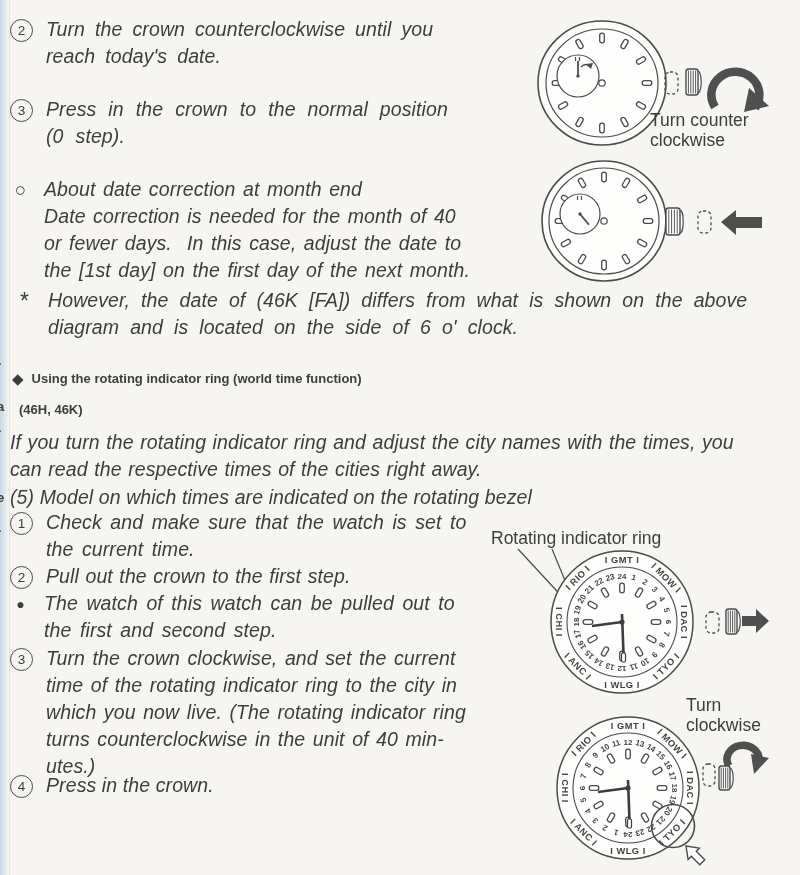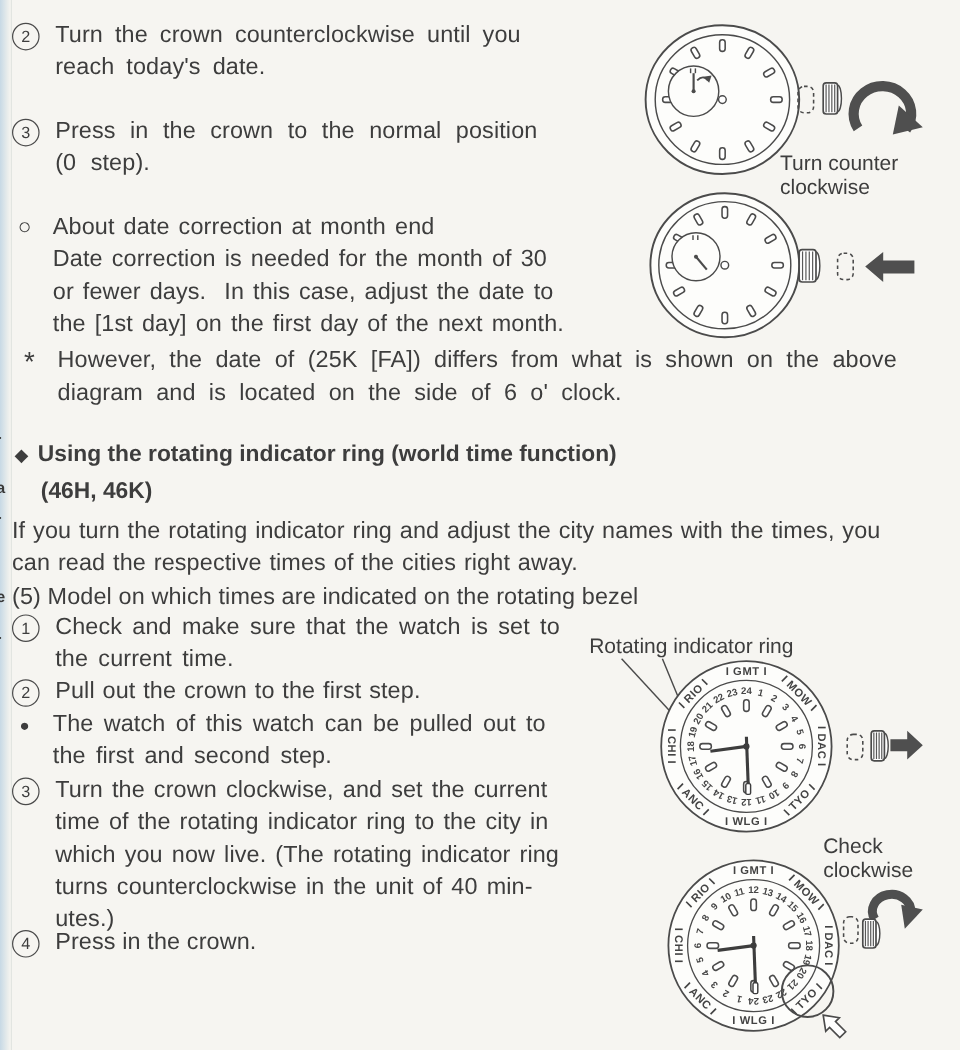--- a/index.html
+++ b/index.html
@@ -9,26 +9,26 @@
   .edge{position:absolute;left:0;top:0;bottom:0;width:9px;
         background:linear-gradient(90deg,#c7d9e5 0%,#e9edec 70%,#f6f5f1 100%);
         border-right:1px solid #e2e5e1;z-index:3;}
   .row{position:absolute;left:10px;display:flex;align-items:flex-start;z-index:2;}
   .cnum{flex:0 0 auto;width:21px;height:21px;border:1.5px solid #4a4a4a;border-radius:50%;
         display:flex;align-items:center;justify-content:center;font-size:13.5px;
         margin:3px 13px 0 0;}
   .mark{flex:0 0 21px;margin-right:13px;text-align:center;font-size:19px;line-height:27px;}
   .mark.star{font-size:23px;line-height:29px;}
   .mark.dot{font-size:14px;line-height:28px;}
-  .txt{font-size:19.5px;line-height:27px;white-space:pre-wrap;letter-spacing:.1px;}
+  .txt{font-size:19.5px;line-height:27px;white-space:pre-wrap;letter-spacing:.1px;font-style:italic;}
   .ws1{word-spacing:1px}.ws2{word-spacing:2px}.ws3{word-spacing:3px}
   .ws4{word-spacing:4.5px}.ws5{word-spacing:5.5px}.ws6{word-spacing:6.5px}
   .abs{position:absolute;z-index:2;}
   .b{font-weight:bold;}
-  .hd1{font-size:19px;line-height:26px;}
+  .hd1{font-size:13px;line-height:26px;}
   .lbl{position:absolute;font-size:17.5px;line-height:20px;white-space:pre-wrap;z-index:4;}
   .dg{position:absolute;z-index:1;}
   .artifact{position:absolute;left:-3px;font-size:13px;font-weight:bold;color:#3a3a3a;z-index:4;}
 </style>
 </head>
 <body>
 
 <div class="edge"></div>
 
 <div class="row" style="top:16px">
@@ -39,37 +39,37 @@
 
 <div class="row" style="top:96px">
   <span class="cnum">3</span>
   <div class="txt ws6" style="width:470px">Press in the crown to the normal position
 (0 step).</div>
 </div>
 
 <div class="row" style="top:176px">
   <span class="mark">○</span>
   <div class="txt ws2" style="width:480px">About date correction at month end
-Date correction is needed for the month of 30
+Date correction is needed for the month of 40
 or fewer days.  In this case, adjust the date to
 the [1st day] on the first day of the next month.</div>
 </div>
 
 <div class="row" style="top:287px;left:14px">
   <span class="mark star">*</span>
-  <div class="txt ws5" style="width:750px">However, the date of (25K [FA]) differs from what is shown on the above
+  <div class="txt ws5" style="width:750px">However, the date of (46K [FA]) differs from what is shown on the above
 diagram and is located on the side of 6 o' clock.</div>
 </div>
 
 <div class="abs" style="left:12px;top:366px">
   <div style="display:flex;align-items:flex-start">
     <span style="font-size:15px;margin:4px 8px 0 0">◆</span>
     <span class="b hd1">Using the rotating indicator ring (world time function)</span>
   </div>
-  <div class="b hd1" style="margin:5px 0 0 22px">(46H, 46K)</div>
+  <div class="b hd1" style="margin:5px 0 0 7px">(46H, 46K)</div>
 </div>
 
 <div class="abs txt ws1" style="left:10px;top:429px;width:786px">If you turn the rotating indicator ring and adjust the city names with the times, you
 can read the respective times of the cities right away.</div>
 
 <div class="abs txt" style="left:10px;top:484px;width:786px">(5) Model on which times are indicated on the rotating bezel</div>
 
 <div class="row" style="top:509px">
   <span class="cnum">1</span>
   <div class="txt ws3" style="width:470px">Check and make sure that the watch is set to
@@ -131,21 +131,21 @@
     <polygon points="229,107 254,101 234,83" fill="#4f4f4f"></polygon>
   <rect x="150" y="67" width="13" height="22" rx="5" fill="none" stroke="#4b4b4b" stroke-width="1.3" stroke-dasharray="3 2.6"></rect>
       <ellipse cx="183" cy="77" rx="3.2" ry="11" fill="#fff" stroke="#4b4b4b" stroke-width="1.2"></ellipse>
       <rect x="171" y="64" width="12" height="26" rx="2.5" fill="#fff" stroke="#4b4b4b" stroke-width="1.4"></rect>
       <line x1="173.4" y1="65.5" x2="173.4" y2="88.5" stroke="#585858" stroke-width="1"></line>
       <line x1="175.8" y1="65.5" x2="175.8" y2="88.5" stroke="#585858" stroke-width="1"></line>
       <line x1="178.2" y1="65.5" x2="178.2" y2="88.5" stroke="#585858" stroke-width="1"></line>
       <line x1="180.6" y1="65.5" x2="180.6" y2="88.5" stroke="#585858" stroke-width="1"></line>
     </g>
 </svg>
-<div class="lbl" style="left:650px;top:126px">Turn counter
+<div class="lbl" style="left:650px;top:110px">Turn counter
 clockwise</div>
 
 <svg class="dg" id="svgB" style="left:515px;top:155px" width="285" height="145" viewBox="0 0 285 145">
   <g id="wB">
       <ellipse cx="89" cy="66" rx="62" ry="60" fill="#fdfdfb" stroke="#4b4b4b" stroke-width="1.6"></ellipse>
       <ellipse cx="89" cy="66" rx="55" ry="53" fill="none" stroke="#4b4b4b" stroke-width="1.2"></ellipse>
       <rect x="-2.3" y="-4.8" width="4.6" height="9.6" rx="2.2" fill="#fff" stroke="#4b4b4b" stroke-width="1.3" transform="translate(89 22) rotate(0)"></rect>
       <rect x="-2.3" y="-4.8" width="4.6" height="9.6" rx="2.2" fill="#fff" stroke="#4b4b4b" stroke-width="1.3" transform="translate(111 27.894882233484694) rotate(30)"></rect>
       <rect x="-2.3" y="-4.8" width="4.6" height="9.6" rx="2.2" fill="#fff" stroke="#4b4b4b" stroke-width="1.3" transform="translate(127.10511776651529 44) rotate(60)"></rect>
       <rect x="-2.3" y="-4.8" width="4.6" height="9.6" rx="2.2" fill="#fff" stroke="#4b4b4b" stroke-width="1.3" transform="translate(133 66) rotate(90)"></rect>
@@ -240,21 +240,21 @@
   <rect x="201" y="67" width="13" height="21" rx="5" fill="none" stroke="#4b4b4b" stroke-width="1.3" stroke-dasharray="3 2.6"></rect>
       <ellipse cx="232" cy="76.5" rx="3.2" ry="10.5" fill="#fff" stroke="#4b4b4b" stroke-width="1.2"></ellipse>
       <rect x="221" y="64" width="11" height="25" rx="2.5" fill="#fff" stroke="#4b4b4b" stroke-width="1.4"></rect>
       <line x1="223.2" y1="65.5" x2="223.2" y2="87.5" stroke="#585858" stroke-width="1"></line>
       <line x1="225.4" y1="65.5" x2="225.4" y2="87.5" stroke="#585858" stroke-width="1"></line>
       <line x1="227.6" y1="65.5" x2="227.6" y2="87.5" stroke="#585858" stroke-width="1"></line>
       <line x1="229.8" y1="65.5" x2="229.8" y2="87.5" stroke="#585858" stroke-width="1"></line>
     </g>
 </svg>
 
-<div class="lbl" style="left:686px;top:695px">Check
+<div class="lbl" style="left:686px;top:695px">Turn
 clockwise</div>
 
 <svg class="dg" id="svgD" style="left:505px;top:700px" width="295" height="175" viewBox="0 0 295 175">
   <g id="wD">
       <circle cx="123" cy="88" r="71" fill="#fdfdfb" stroke="#4b4b4b" stroke-width="1.5"></circle>
       <circle cx="123" cy="88" r="55" fill="none" stroke="#4b4b4b" stroke-width="1.1"></circle>
       <text transform="translate(123 25.5) rotate(0)" text-anchor="middle" dy="3.2" font-size="9.3" font-weight="700" letter-spacing="0.5" fill="#434343">I GMT I</text>
       <text transform="translate(167.1941738241592 43.80582617584078) rotate(45)" text-anchor="middle" dy="3.2" font-size="9.3" font-weight="700" letter-spacing="0.5" fill="#434343">I MOW I</text>
       <text transform="translate(185.5 88) rotate(90)" text-anchor="middle" dy="3.2" font-size="9.3" font-weight="700" letter-spacing="0.5" fill="#434343">I DAC I</text>
       <text transform="translate(167.19417382415924 132.1941738241592) rotate(315)" text-anchor="middle" dy="3.2" font-size="9.3" font-weight="700" letter-spacing="0.5" fill="#434343">I TYO I</text>

